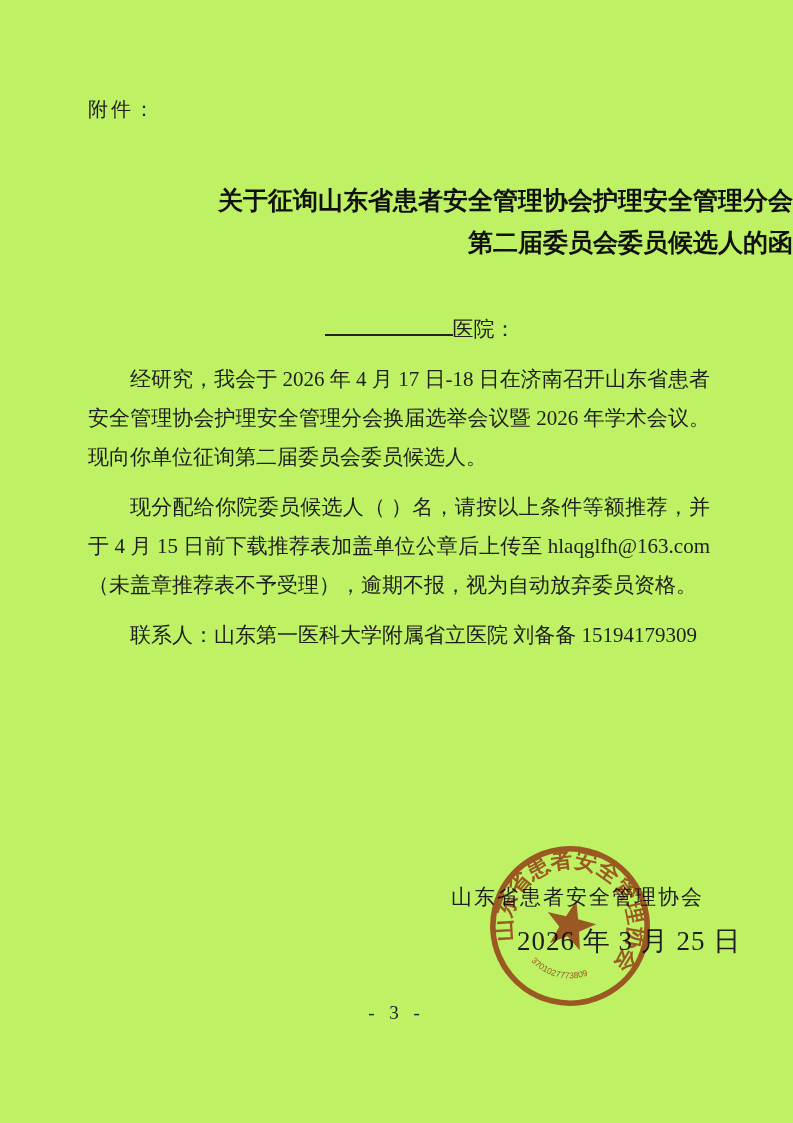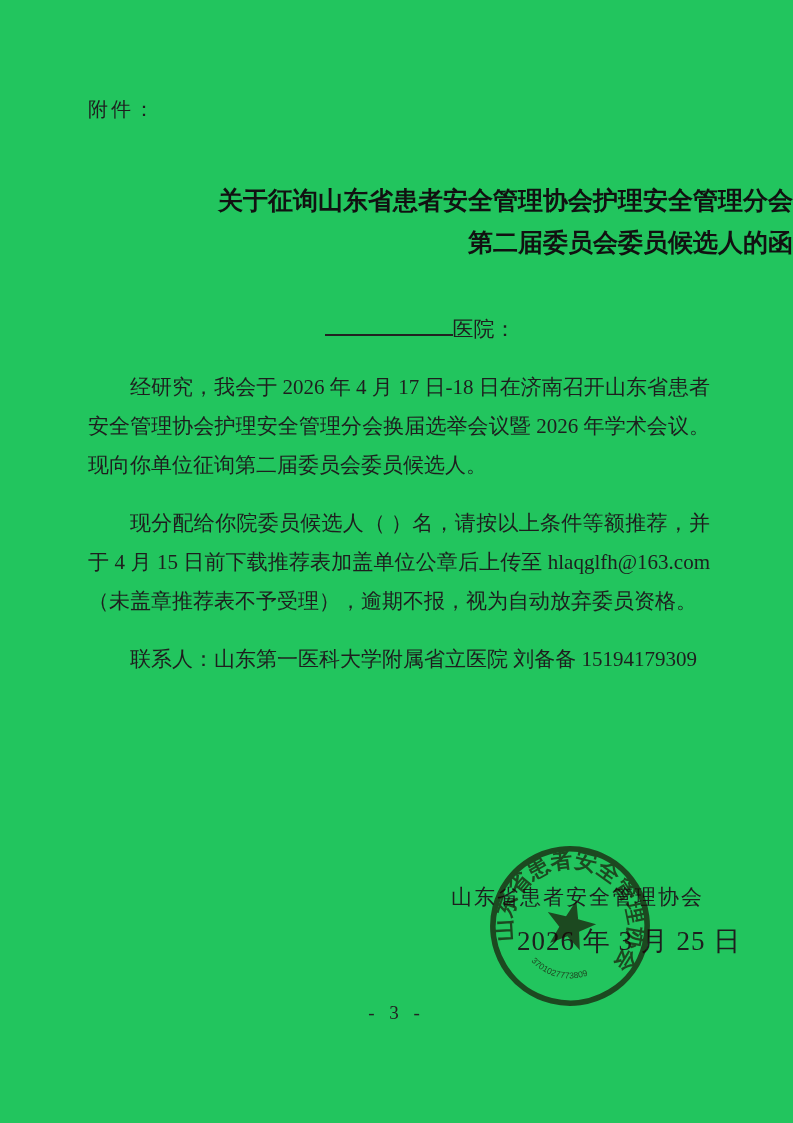--- a/index.html
+++ b/index.html
@@ -1,37 +1,37 @@
 <!DOCTYPE html>
 <html><head>
 <meta charset="utf-8">
 <style>
   html,body{margin:0;padding:0;background:#e9e9e7;}
   .page{
     position:relative; width:793px; height:1123px; margin:0 auto;
-    background:#22c55e; overflow:hidden;
+    background:#bef264; overflow:hidden;
     font-family:"Liberation Serif","DejaVu Serif",serif;
     color:#1e1e1e;
   }
   .attachment{
     position:absolute; top:96px; left:88px;
     font-size:20px; letter-spacing:3px;
   }
   .doc-title{
     position:absolute; top:179px; left:0; width:100%;
     text-align:right; font-weight:700; font-size:25px; line-height:42px;
     font-family:"Liberation Sans","DejaVu Sans",sans-serif; color:#111;
   }
   .doc-body{
     position:absolute; top:310px; left:88px; width:622px;
     font-size:21px; line-height:39px; text-align:justify;
     word-break:break-all;
   }
   .doc-body p{margin:0; text-indent:2em;}
-  .doc-body p ~ p{margin-top:19px;font-family:Liberation Serif, serif;}
+  .doc-body p ~ p{margin-top:11px;font-family:Liberation Serif, serif;}
   .salutation{text-indent:0; text-align:center; margin-bottom:0;}
   .blank-line{
     display:inline-block; width:128px; height:23px;
     border-bottom:2px solid #222; vertical-align:baseline;
   }
   .sig-org{
     position:absolute; top:883px; left:451px;
     font-size:21px; letter-spacing:2px; white-space:nowrap;
   }
   .sig-date{

